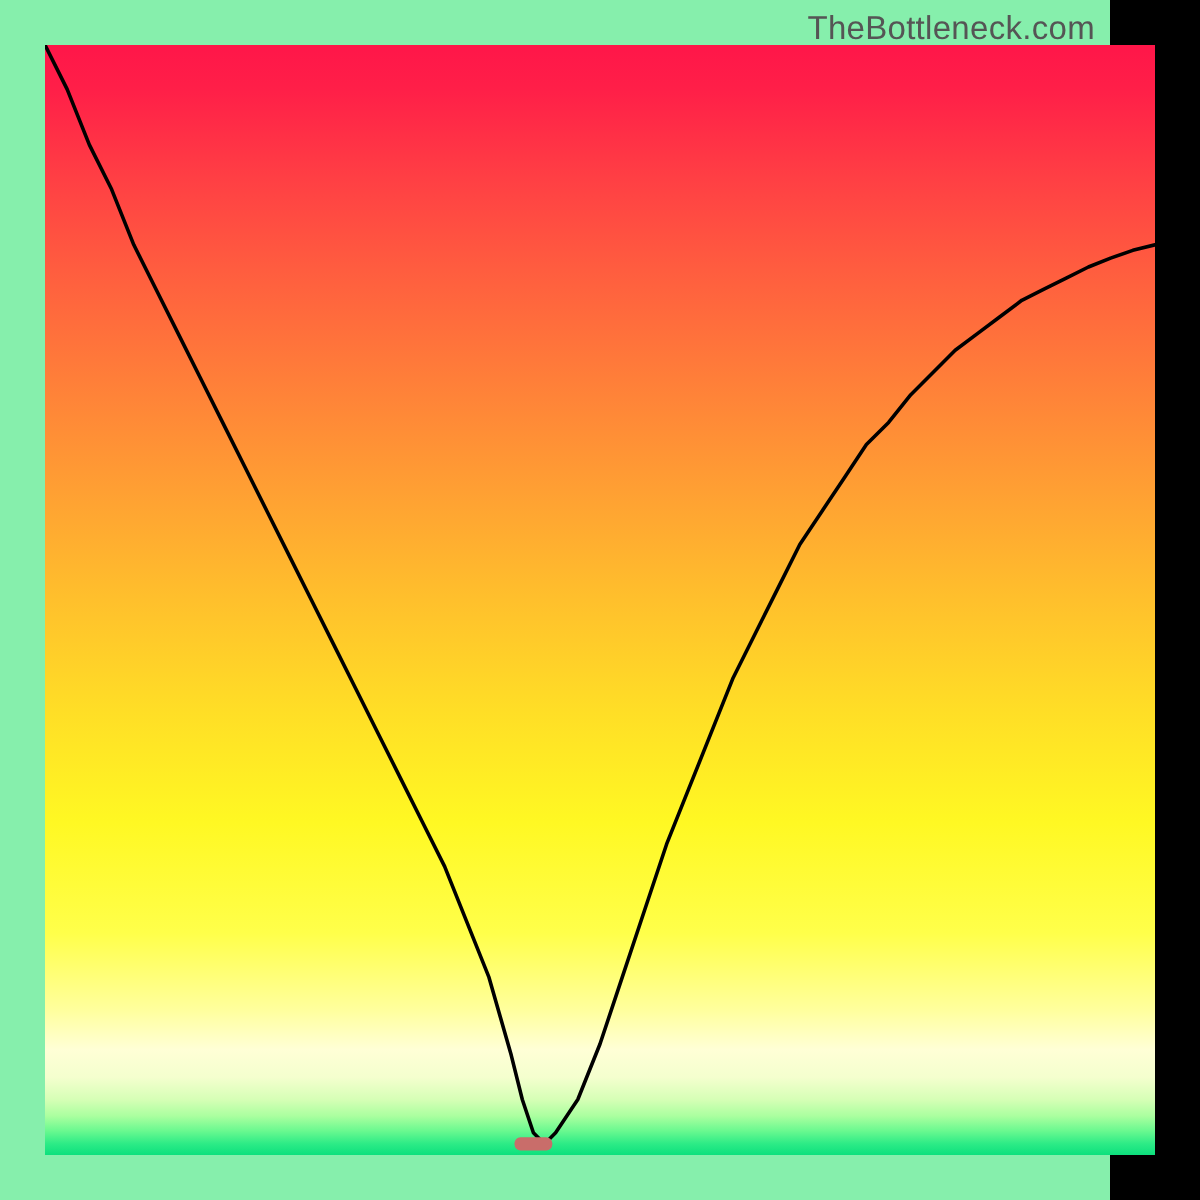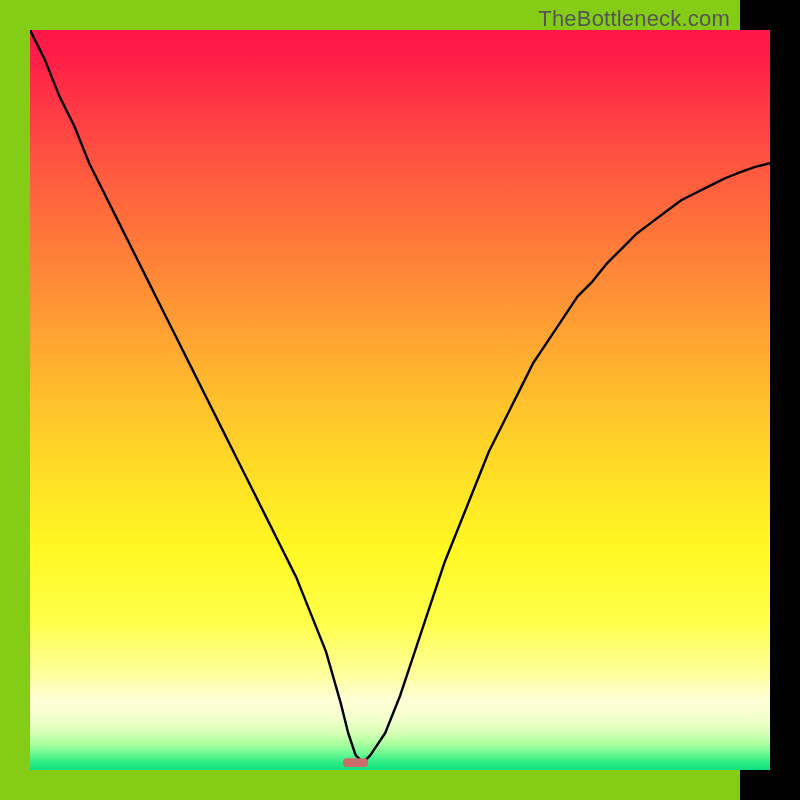--- a/index.html
+++ b/index.html
@@ -8,21 +8,21 @@
     width: 800px;
     height: 800px;
     overflow: hidden;
     background: #000;
     font-family: Arial, Helvetica, sans-serif;
   }
   .frame {
     position: relative;
     width: 740px;
     height: 800px;
-    background: #84cc16;
+    background: #86efac;
   }
   .plot {
     position: absolute;
     left: 30px;
     top: 30px;
     width: 740px;
     height: 740px;
   }
   .watermark {
     position: absolute;

